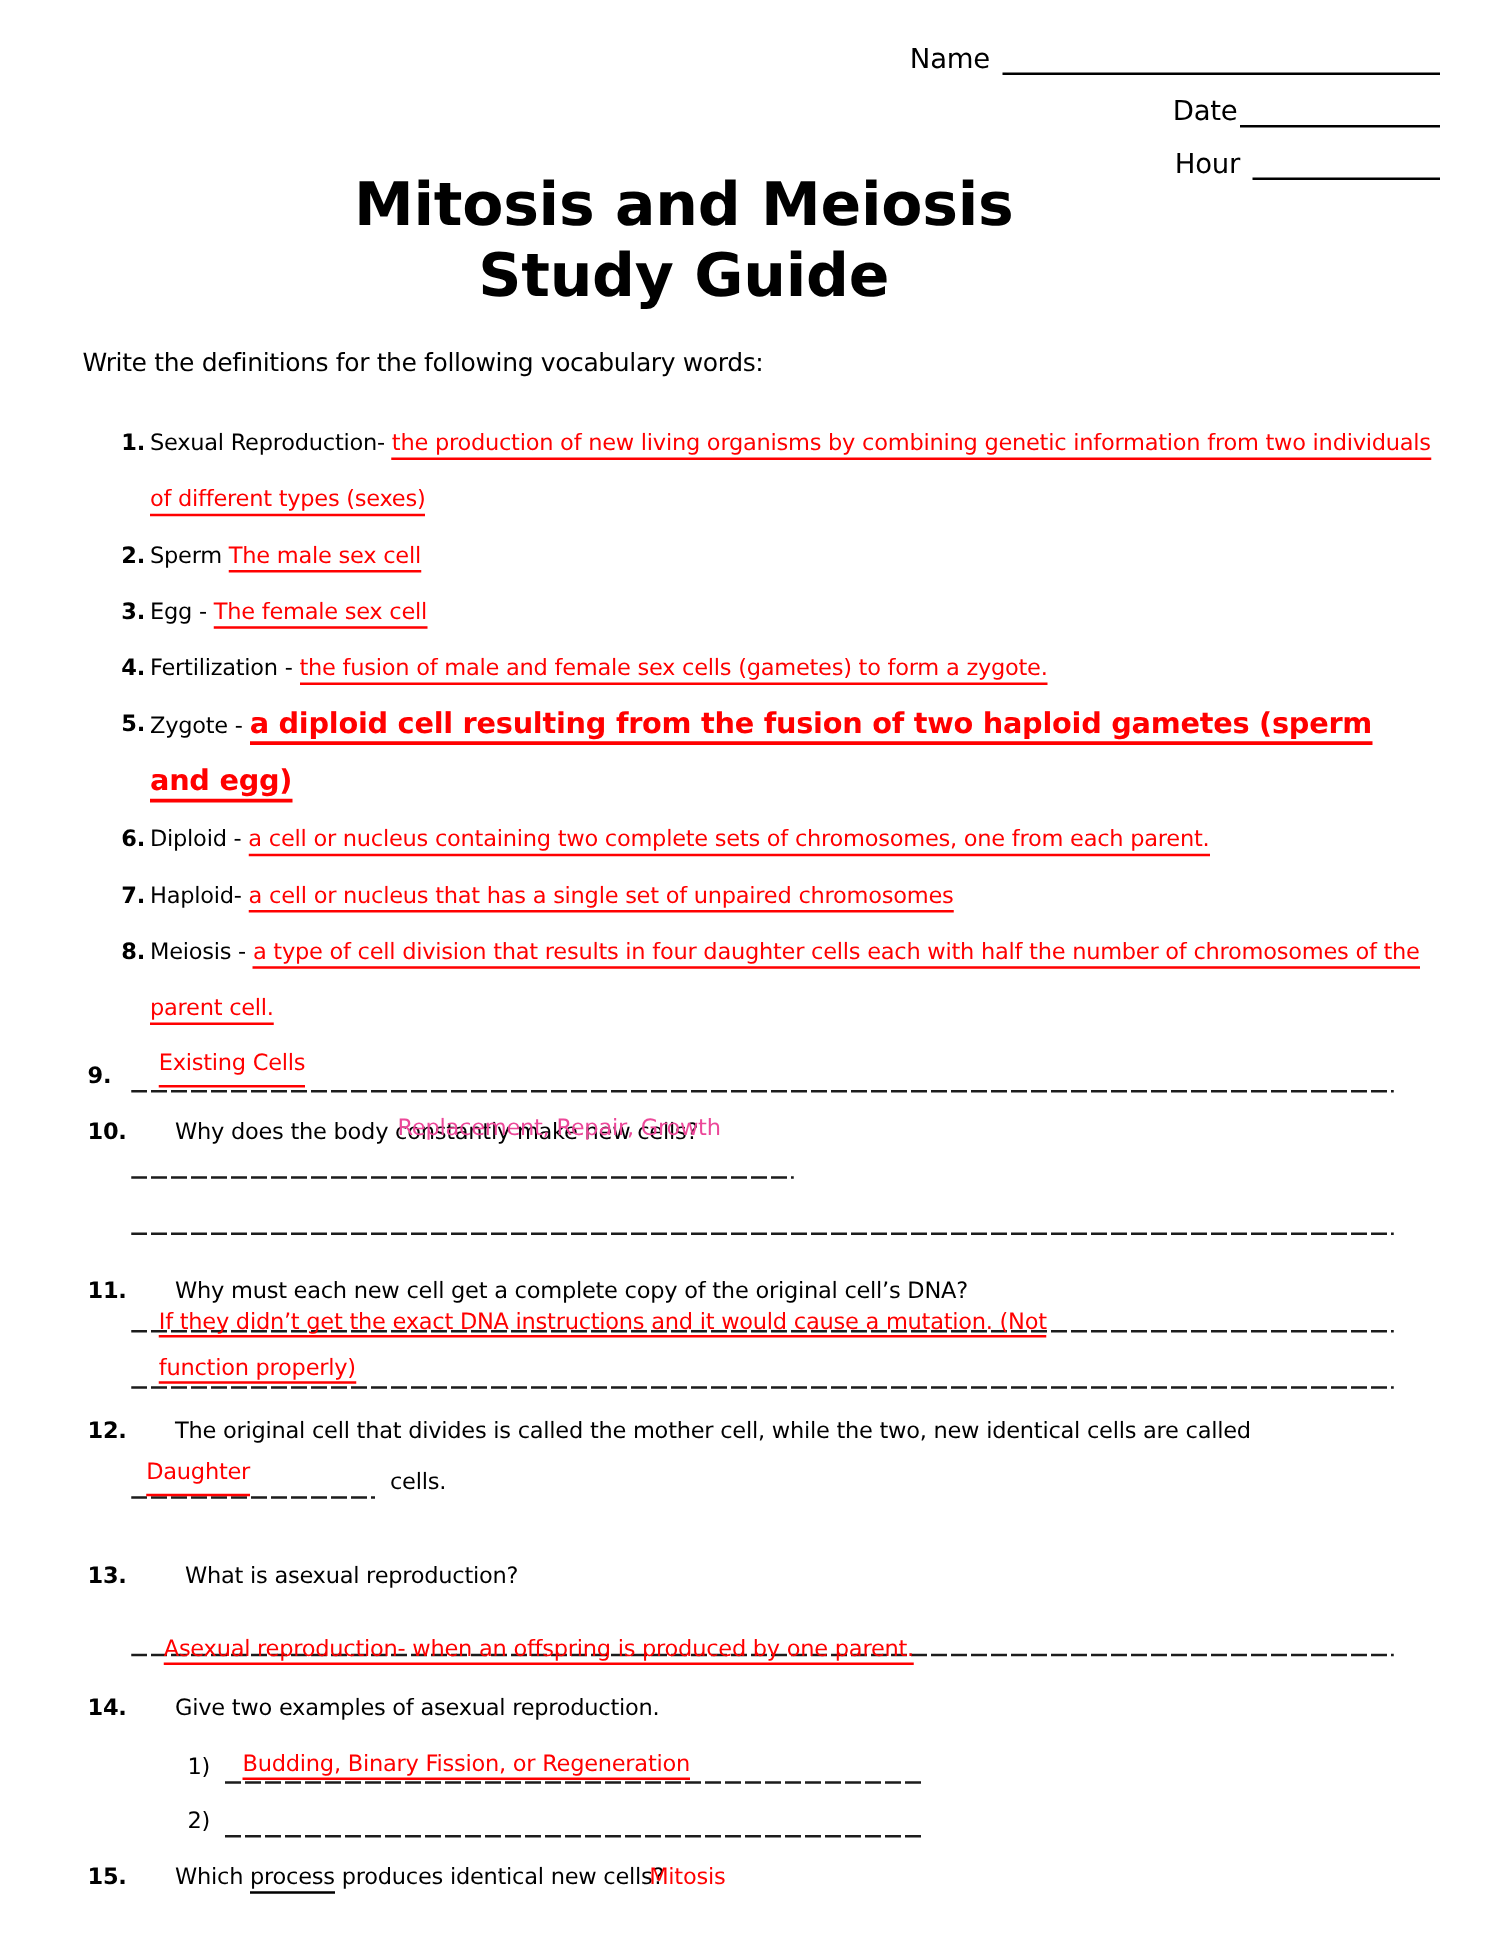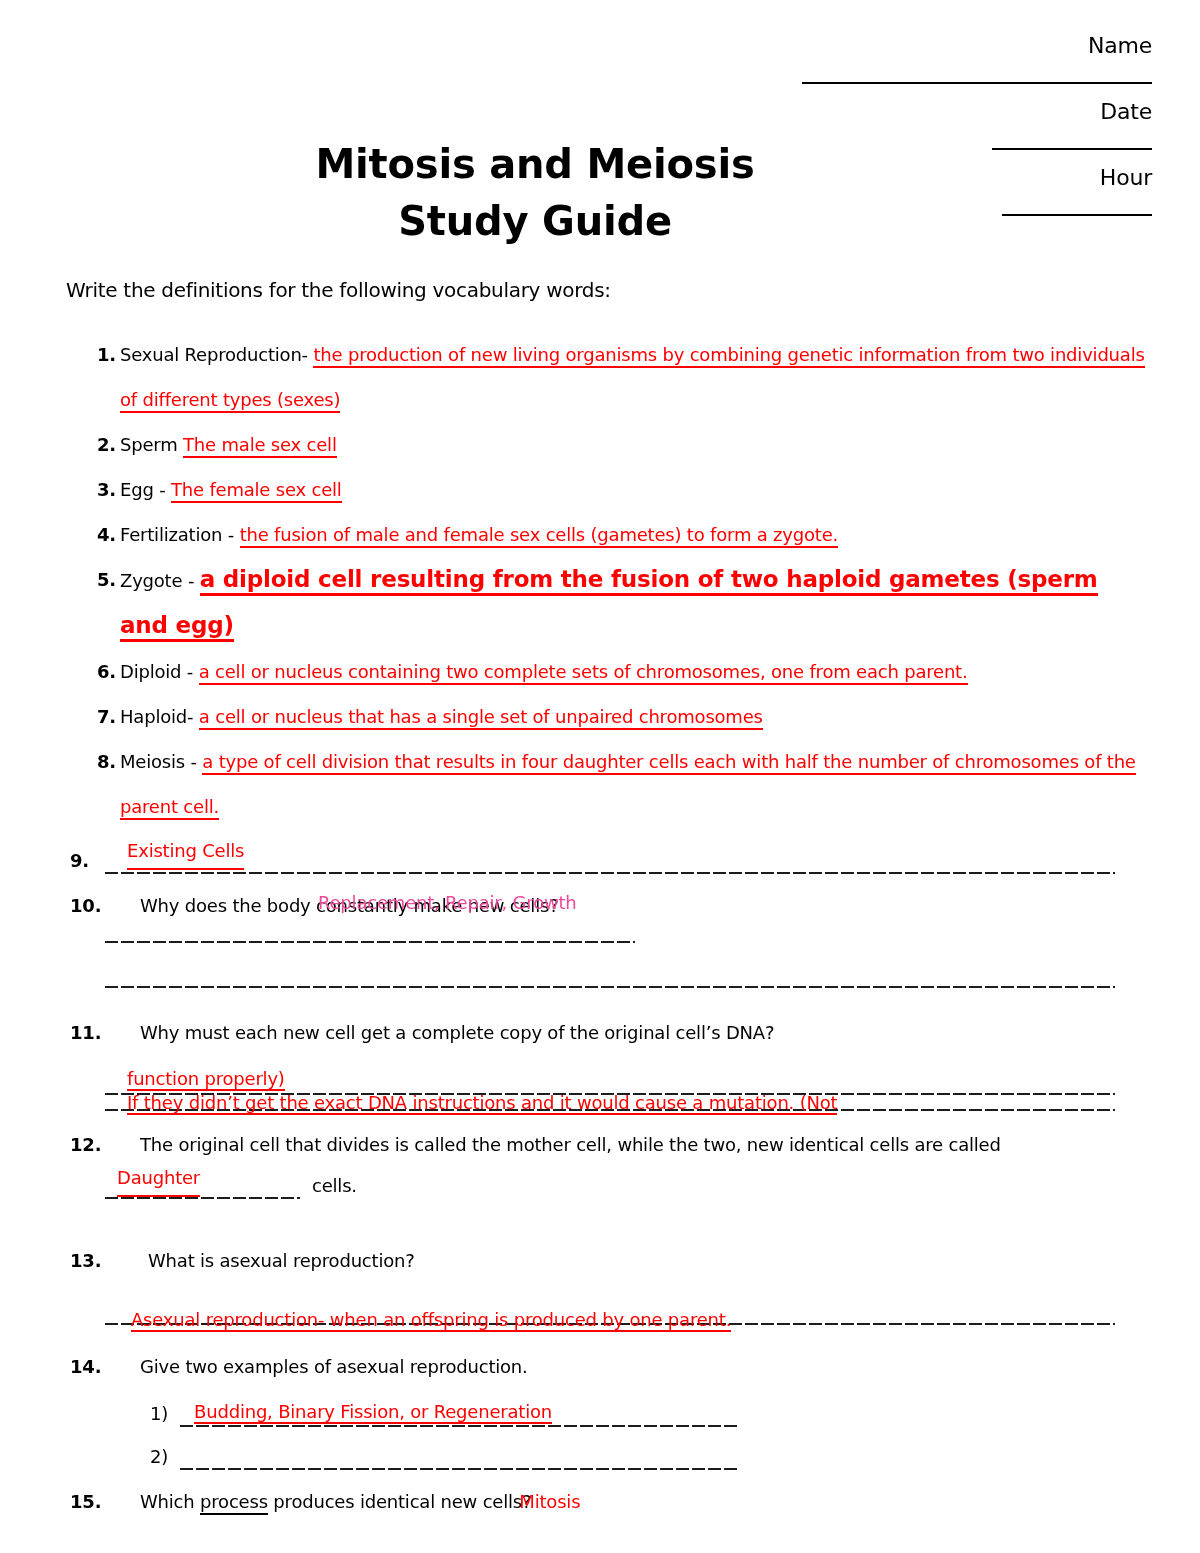--- a/index.html
+++ b/index.html
@@ -8,28 +8,28 @@
     width:1200px;height:1553px;
     background:#ffffff;
     color:#000;
     font-family:"DejaVu Sans", sans-serif;
     font-size:18px;
     letter-spacing:-0.2px;
     overflow:hidden;
   }
   
   .header{position:absolute;top:34px;right:48px;}
-  .hrow{display:flex;justify-content:flex-end;align-items:flex-end;margin-bottom:16px;font-size:22px;flex-direction:column;}
+  .hrow{display:flex;justify-content:flex-end;align-items:flex-end;margin-bottom:16px;font-size:22px;}
   .hlabel{line-height:24px;}
   .hline{display:inline-block;border-bottom:2px solid #000;height:24px;}
   .name-line{width:350px;margin-left:10px;}
   .date-line{width:160px;margin-left:2px;}
   .hour-line{width:150px;margin-left:10px;}
   
-  .title{padding-top:136px;width:1070px;text-align:center;font-size:40px;font-weight:bold;line-height:57px;}
+  .title{padding-top:136px;width:1070px;text-align:center;font-size:48px;font-weight:bold;line-height:57px;padding-left:12px;}
   
   .intro{margin:28px 0 0 66px;font-size:20px;letter-spacing:-0.3px;}
   
   .vlist{margin:30px 50px 0 120px;line-height:45px;}
   .vitem{position:relative;}
   .vnum{position:absolute;left:-23px;font-weight:bold;}
   .ans{color:#ff0000;border-bottom:2px solid #ff0000;padding-bottom:1px;}
   .ans.bold{font-weight:bold;font-size:23px;border-bottom-width:3px;}
   
   .qa{position:relative;margin-left:70px;width:1045px;margin-top:15px;}
@@ -167,28 +167,28 @@
       <span class="blank"></span>
     </div>
     <div class="line-row lr-full">
       <span class="blank full"></span>
     </div>
 
     <div class="qrow q11row">
       <span class="qnum">11.</span>
       <span class="qtext">Why must each new cell get a complete copy of the original cell’s DNA?</span>
     </div>
+    <div class="line-row lr-a1">
+      <span class="blank full">
+        <span class="fill strike">If they didn’t get the exact DNA instructions and it would cause a mutation. (Not</span>
+      </span>
+    </div>
     <div class="line-row lr-a2">
       <span class="blank full">
         <span class="fill">function properly)</span>
-      </span>
-    </div>
-    <div class="line-row lr-a1">
-      <span class="blank full">
-        <span class="fill strike">If they didn’t get the exact DNA instructions and it would cause a mutation. (Not</span>
       </span>
     </div>
 
     <div class="qrow q12row">
       <span class="qnum">12.</span>
       <span class="qtext nowrap">The original cell that divides is called the mother cell, while the two, new identical cells are called</span>
       <div class="q12-line2">
         <span class="blank">
           <span class="fill">Daughter</span>
         </span>

